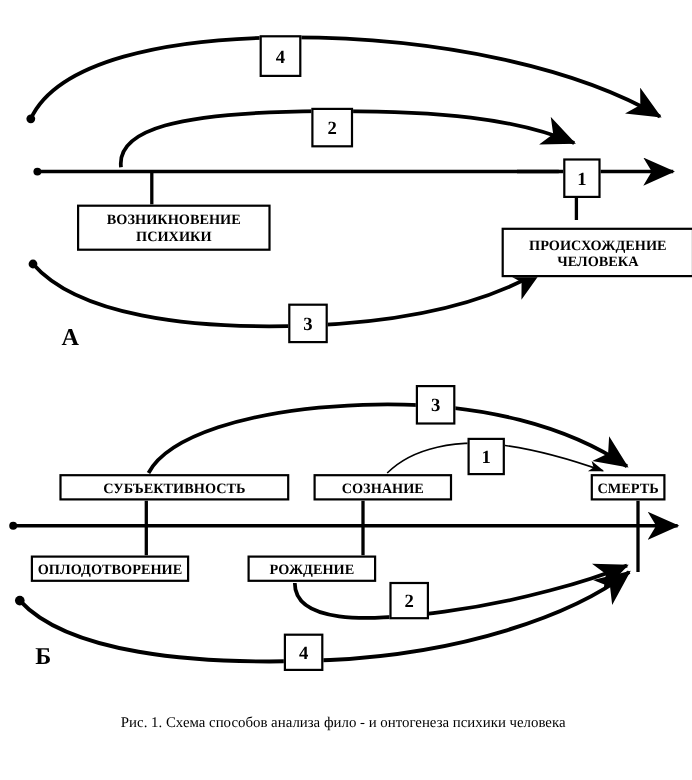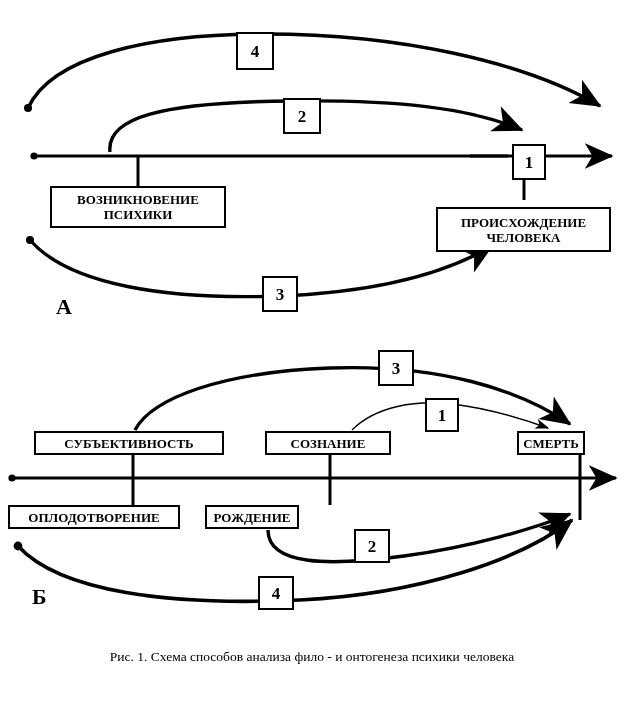--- a/index.html
+++ b/index.html
@@ -37,20 +37,21 @@
     font-family: "Liberation Serif", serif;
     font-weight: bold;
     font-size: 13px;
     line-height: 15px;
     text-align: center;
     display: flex;
     align-items: center;
     justify-content: center;
     padding: 2px 4px;
     white-space: pre-line;
+    margin-left: 20px;
   }
   .num-box {
     position: absolute;
     box-sizing: border-box;
     border: 2px solid #000000;
     background: #ffffff;
     font-family: "Liberation Serif", serif;
     font-weight: bold;
     font-size: 17px;
     line-height: 17px;
@@ -72,25 +73,25 @@
   #a-letter { left: 56px; top: 296px; }
   #b-letter { left: 32px; top: 586px; }
 
   #a-node-vozn { left: 50px; top: 186px; width: 176px; height: 42px; }
   #a-node-proish { left: 436px; top: 207px; width: 175px; height: 45px; }
   #a-num-1 { left: 512px; top: 144px; width: 34px; height: 36px; }
   #a-num-2 { left: 283px; top: 98px; width: 38px; height: 36px; }
   #a-num-3 { left: 262px; top: 276px; width: 36px; height: 36px; }
   #a-num-4 { left: 236px; top: 32px; width: 38px; height: 38px; }
 
-  #b-node-subj { left: 34px; top: 431px; width: 190px; height: 24px; }
+  #b-node-subj { left: 34px; top: 431px; width: 209px; height: 24px; }
   #b-node-sozn { left: 265px; top: 431px; width: 126px; height: 24px; }
   #b-node-smert { left: 517px; top: 431px; width: 68px; height: 24px; }
-  #b-node-oplod { left: 8px; top: 505px; width: 172px; height: 24px; text-align: right; }
-  #b-node-rozhd { left: 205px; top: 505px; width: 94px; height: 24px; }
+  #b-node-oplod { left: 8px; top: 505px; width: 144px; height: 24px; text-align: right; }
+  #b-node-rozhd { left: 205px; top: 505px; width: 117px; height: 24px; }
   #b-num-1 { left: 425px; top: 398px; width: 34px; height: 34px; }
   #b-num-2 { left: 354px; top: 529px; width: 36px; height: 34px; }
   #b-num-3 { left: 378px; top: 350px; width: 36px; height: 36px; }
   #b-num-4 { left: 258px; top: 576px; width: 36px; height: 34px; }
 
   #caption { top: 649px; }
 </style>
 </head>
 <body>
 

